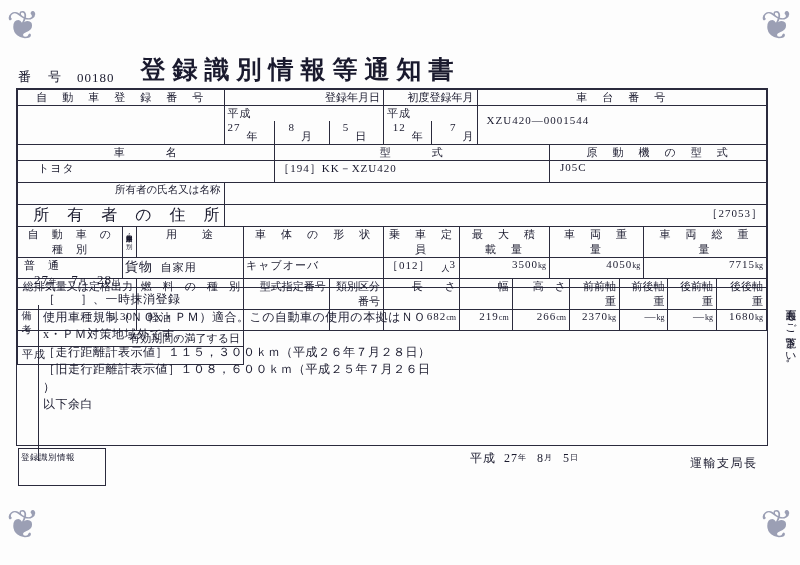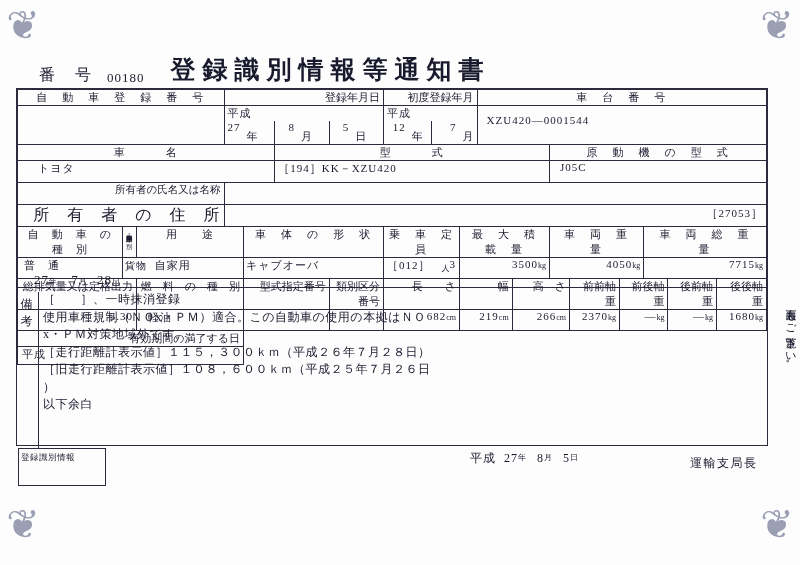--- a/index.html
+++ b/index.html
@@ -25,21 +25,21 @@
   }
   .fil-tl { left:6px; top:4px; }
   .fil-tr { right:6px; top:4px; }
   .fil-bl { left:6px; bottom:18px; }
   .fil-br { right:6px; bottom:18px; }
 
   .title-row {
     position:absolute; left:18px; top:52px; width:520px; height:34px;
     display:flex; align-items:flex-end; gap:14px;
   }
-  .banno-label { font-size:16px; letter-spacing:2px;margin-left:21px; }
+  .banno-label { font-size:13px; letter-spacing:2px; }
   .banno-num { font-size:13px; letter-spacing:1px; }
   .doc-title {
     font-size:25px; letter-spacing:7px; font-weight:bold;
     margin-left:12px;
     white-space:nowrap;
   }
 
   .frame {
     position:absolute; left:16px; top:88px; width:752px; height:200px;
     border:1px solid #2b2b3d;
@@ -65,23 +65,23 @@
   .val-r { text-align:right; }
   .unit { font-size:8px; letter-spacing:0; }
   .lbl-left { font-size:11px; letter-spacing:3px; padding-left:4px; padding-top:3px;text-align:right; }
 
   .remarks {
     position:absolute; left:16px; top:288px; width:752px; height:158px;
     border:1px solid #2b2b3d;
     border-top:none;
   }
   .remarks-lbl {
-    position:absolute; left:0; top:4px; width:22px; height:156px;
+    position:absolute; left:0; top:17px; width:22px; height:156px;
     border-right:1px solid #2b2b3d;
-    font-size:12px; text-align:center; padding-top:4px;
+    font-size:10px; text-align:center; padding-top:4px;
     letter-spacing:2px;
   }
   .remarks-body {
     position:absolute; left:26px; top:3px; right:4px;
     font-size:12px; line-height:17.5px; letter-spacing:0.5px;
     white-space:pre-wrap;
   }
 
   .footbox {
     position:absolute; left:18px; top:448px; width:88px; height:38px;
@@ -97,21 +97,21 @@
   .notes {
     position:absolute; left:18px; top:508px; width:700px;
     font-size:9.5px; line-height:14.5px; letter-spacing:0.3px;
   }
   .notes div { white-space:nowrap; }
   .indent { padding-left:14px; }
   .u-small { font-size:8px; vertical-align:2px; }
   .corner-code {
     position:absolute; right:3px; top:1px; font-size:11px; letter-spacing:1px;
   }
-  .sub { font-size:10px; }
+  .sub { font-size:13px; }
   .rot {
     font-size:6.5px; line-height:7.5px;
     writing-mode:vertical-rl; text-orientation:upright;
     display:inline-block; letter-spacing:0;
   }
 </style>
 </head>
 <body>
 
 <div class="page">

